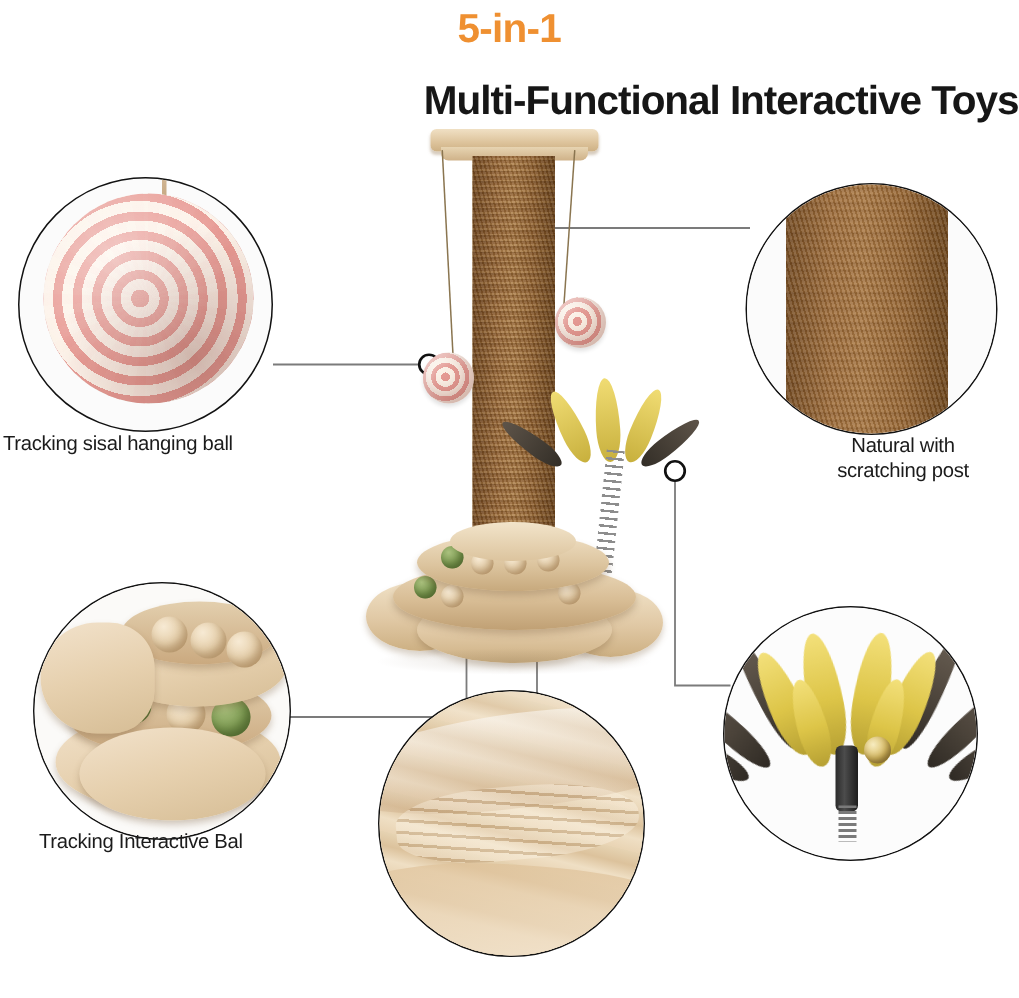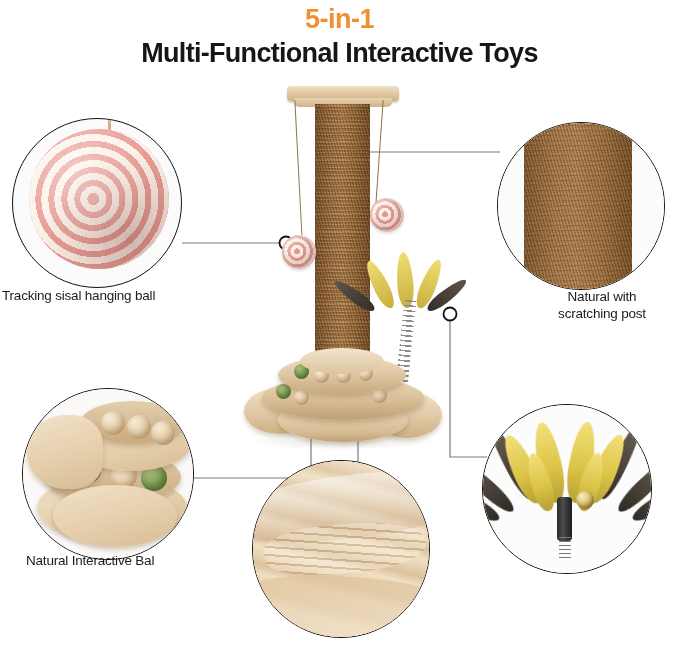--- a/index.html
+++ b/index.html
@@ -14,21 +14,21 @@
   .page { position: relative; width: 679px; height: 664px; background:#fff; }
 
   
   .title-wrap { position:absolute; top:4px; left:0; width:679px; text-align:center; }
   .title-main {
     font-size: 27px; font-weight: 700; color: #ef9031;
     letter-spacing: -0.5px; line-height: 30px;
   }
   .title-sub {
     font-size: 27px; font-weight: 700; color: #161616;
-    letter-spacing: -0.7px; line-height: 34px; margin-top: 2px;
+    letter-spacing: -0.7px; line-height: 34px; margin-top: 16px; text-align: right;
   }
 
   
   .label {
     position: absolute; font-size: 13.5px; color: #1b1b1b;
     line-height: 17px; letter-spacing: -0.2px; white-space: pre-line;
   }
   .lbl-sisal-ball { left: 2px;  top: 287px; width: 210px; text-align: left; }
   .lbl-post       { left: 526px; top: 288px; width: 152px; text-align: center; }
   .lbl-tracking   { left: 26px;  top: 552px; width: 205px; text-align: left; }
@@ -336,21 +336,21 @@
       <div class="disc" style="left:48px; top:28px; width:120px; height:54px;"></div>
       <div class="disc rim" style="left:58px; top:12px; width:104px; height:42px;"></div>
       <div class="tball wood2" style="left:78px; top:22px; width:24px; height:24px;"></div>
       <div class="tball wood2" style="left:104px; top:26px; width:24px; height:24px;"></div>
       <div class="tball wood2" style="left:128px; top:32px; width:24px; height:24px;"></div>
 
       <div class="disc" style="left:4px; top:26px; width:76px; height:74px; border-radius:50% 40% 38% 50%;"></div>
       <div class="disc" style="left:30px; top:96px; width:124px; height:62px;"></div>
     </div>
   </div>
-  <div class="label lbl-tracking">Natural Interactive Bal</div>
+  <div class="label lbl-tracking">Tracking Interactive Bal</div>
 
   <div class="circ" id="circ-tracks">
     <div class="inner tracks-scene">
       <div class="grain"></div>
     </div>
   </div>
 
   <div class="circ" id="circ-feather">
     <div class="inner feather-scene">
 

